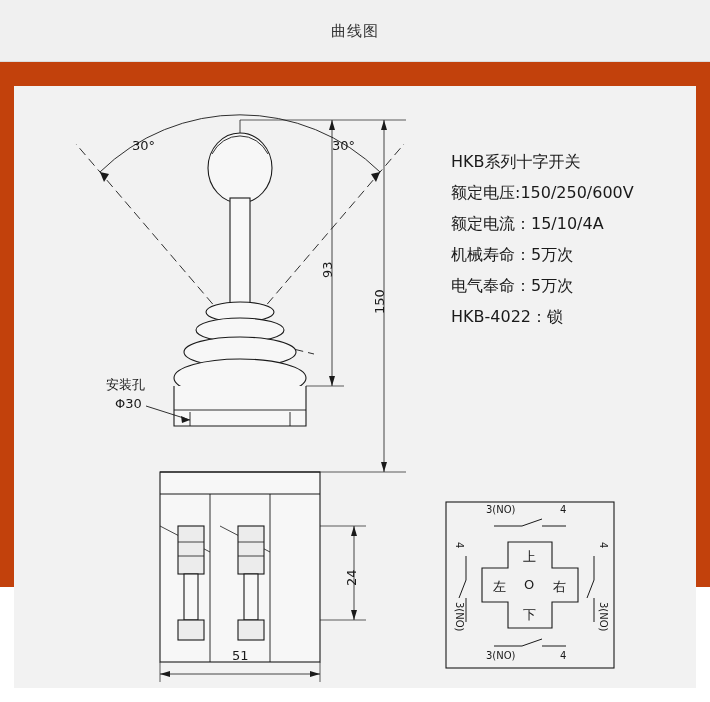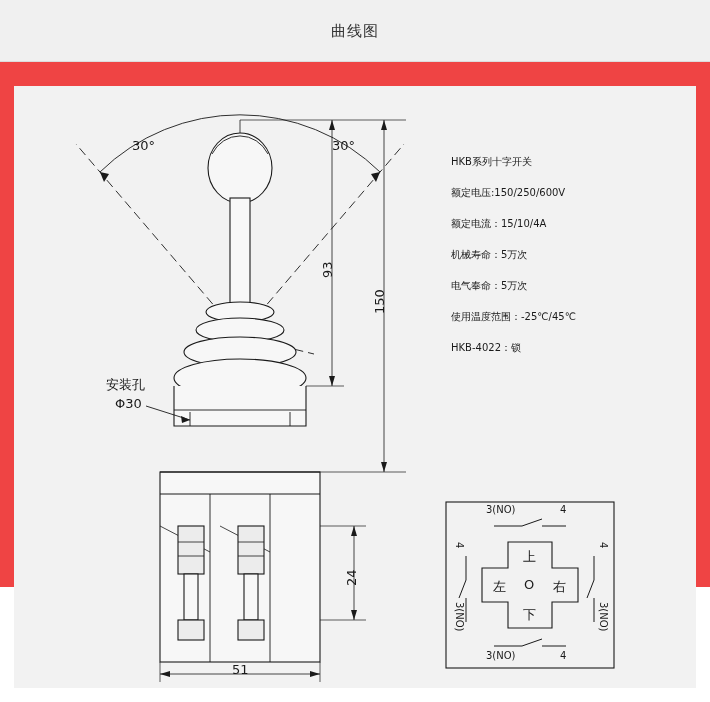--- a/index.html
+++ b/index.html
@@ -10,21 +10,21 @@
   body {
     width: 710px;
     height: 702px;
     font-family: "Liberation Sans", sans-serif;
     overflow: hidden;
   }
   #page {
     position: relative;
     width: 710px;
     height: 587px;
-    background: #ef4444;
+    background: #c2410c;
   }
   
   #header {
     position: absolute;
     left: 0; top: 0;
     width: 710px;
     height: 62px;
     background: #f0f0f0;
     border-bottom: 1px solid #dcdcdc;
     box-sizing: border-box;
@@ -51,21 +51,21 @@
     left: 0; top: 0;
   }
   
   #spec-block {
     position: absolute;
     left: 437px;
     top: 60px;
     width: 250px;
   }
   #spec-block .spec-line {
-    font-size: 10px;
+    font-size: 16px;
     color: #1a1a1a;
     line-height: 31px;
     white-space: nowrap;
     font-family: "DejaVu Sans", sans-serif;
   }
   
   .lbl {
     position: absolute;
     font-size: 13px;
     color: #1a1a1a;
@@ -206,21 +206,21 @@
 
       </g>
     </svg>
 
     <div class="lbl" style="left:118px; top:52px;">30°</div>
     <div class="lbl" style="left:318px; top:52px;">30°</div>
 
     <div class="lbl rot90" style="left:358px; top:228px;">150</div>
     <div class="lbl rot90" style="left:306px; top:192px;">93</div>
     <div class="lbl rot90" style="left:330px; top:500px;">24</div>
-    <div class="lbl" style="left:218px; top:576px;">51</div>
+    <div class="lbl" style="left:218px; top:562px;">51</div>
 
     <div class="lbl" style="left:92px; top:290px;">安装孔</div>
     <div class="lbl" style="left:101px; top:310px;">Φ30</div>
 
     <div id="contact-box-labels">
       <div class="clbl" style="left:472px; top:418px;">3(NO)</div>
       <div class="clbl" style="left:546px; top:418px;">4</div>
 
       <div class="clbl vtext" style="left:440px; top:456px;">4</div>
       <div class="clbl vtext" style="left:440px; top:516px;">3(NO)</div>
@@ -237,18 +237,17 @@
       <div class="clbl" style="left:539px; top:492px; font-size:13px;">右</div>
       <div class="clbl" style="left:509px; top:520px; font-size:13px;">下</div>
     </div>
 
     <div id="spec-block">
       <div class="spec-line">HKB系列十字开关</div>
       <div class="spec-line">额定电压:150/250/600V</div>
       <div class="spec-line">额定电流：15/10/4A</div>
       <div class="spec-line">机械寿命：5万次</div>
       <div class="spec-line">电气奉命：5万次</div>
-      <div class="spec-line">使用温度范围：-25℃/45℃</div>
       <div class="spec-line">HKB-4022：锁</div>
     </div>
 
   </div>
 </div>
 
 </body></html>

